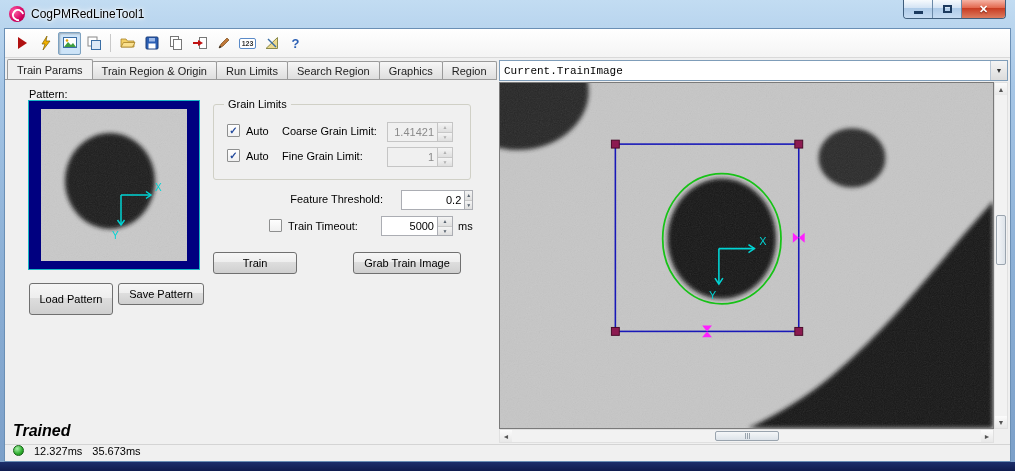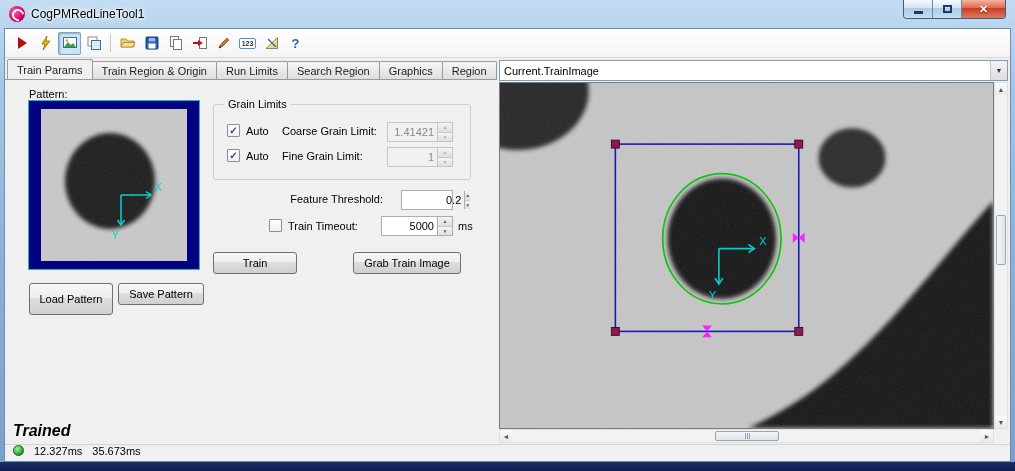--- a/index.html
+++ b/index.html
@@ -64,21 +64,21 @@
     background:linear-gradient(#f4f4f4,#dfdfdf);}
   .sup{border-bottom:1px solid #c8c8c8;}
   .numfield.disabled .sup,.numfield.disabled .sdn{color:#b0b0b0;}
   
   .btn{position:absolute;border:1px solid #707070;border-radius:3px;display:flex;align-items:center;justify-content:center;
     background:linear-gradient(#f6f6f6,#eeeeee 45%,#dedede 46%,#cfcfcf);color:#000;}
   .trained{position:absolute;left:8px;top:342px;font-size:16px;font-weight:bold;font-style:italic;}
   
   .right-pane{position:absolute;left:492px;right:0;top:0;bottom:0;}
   .combo{position:absolute;left:2px;right:2px;top:2px;height:21px;border:1px solid #7f9db9;background:#fff;display:flex;align-items:center;}
-  .combo-text{flex:1;padding-left:4px;}
+  .combo-text{flex:1;padding-left:4px;font-family:Liberation Mono, monospace;}
   .combo-arrow{width:17px;height:100%;display:flex;align-items:center;justify-content:center;font-size:7px;color:#333;
     background:linear-gradient(#f4f4f4,#dcdcdc);border-left:1px solid #b8c6d5;}
   .image-frame{position:absolute;left:2px;top:24px;right:16px;bottom:15px;border:1px solid #7a7a7a;background:#c6c6c6;}
   .image-frame svg{width:100%;height:100%;display:block;}
   .vscroll{position:absolute;right:2px;top:24px;width:14px;bottom:15px;background:#f2f2f2;border:1px solid #e0e0e0;}
   .hscroll{position:absolute;left:2px;right:16px;bottom:1px;height:14px;background:#f2f2f2;border:1px solid #e0e0e0;}
   .sarrow{position:absolute;width:12px;height:12px;display:flex;align-items:center;justify-content:center;font-size:7px;color:#555;
     background:linear-gradient(#fbfbfb,#e8e8e8);}
   .vthumb{position:absolute;left:1px;width:10px;top:132px;height:50px;border:1px solid #9aa4ae;border-radius:2px;
     background:linear-gradient(90deg,#f4f6f8,#dde3e9);}
@@ -273,21 +273,21 @@
           <div class="lbl" style="left:277px;top:70px;">Fine Grain Limit:</div>
           <div class="numfield disabled" style="left:382px;top:67px;width:66px;">
             <div class="numval">1</div>
             <div class="spin">
               <div class="sup">▲</div>
               <div class="sdn">▼</div>
             </div>
           </div>
 
           <div class="lbl" style="left:230px;top:113px;width:148px;text-align:right;">Feature Threshold:</div>
-          <div class="numfield" style="left:396px;top:110px;width:52px;padding-left:44px;">
+          <div class="numfield" style="left:396px;top:110px;width:72px;padding-left:44px;">
             <div class="numval">0.2</div>
             <div class="spin">
               <div class="sup">▲</div>
               <div class="sdn">▼</div>
             </div>
           </div>
 
           <div class="cb" style="left:264px;top:139px;"></div>
           <div class="lbl" style="left:283px;top:140px;">Train Timeout:</div>
           <div class="numfield" style="left:376px;top:136px;width:72px;">

